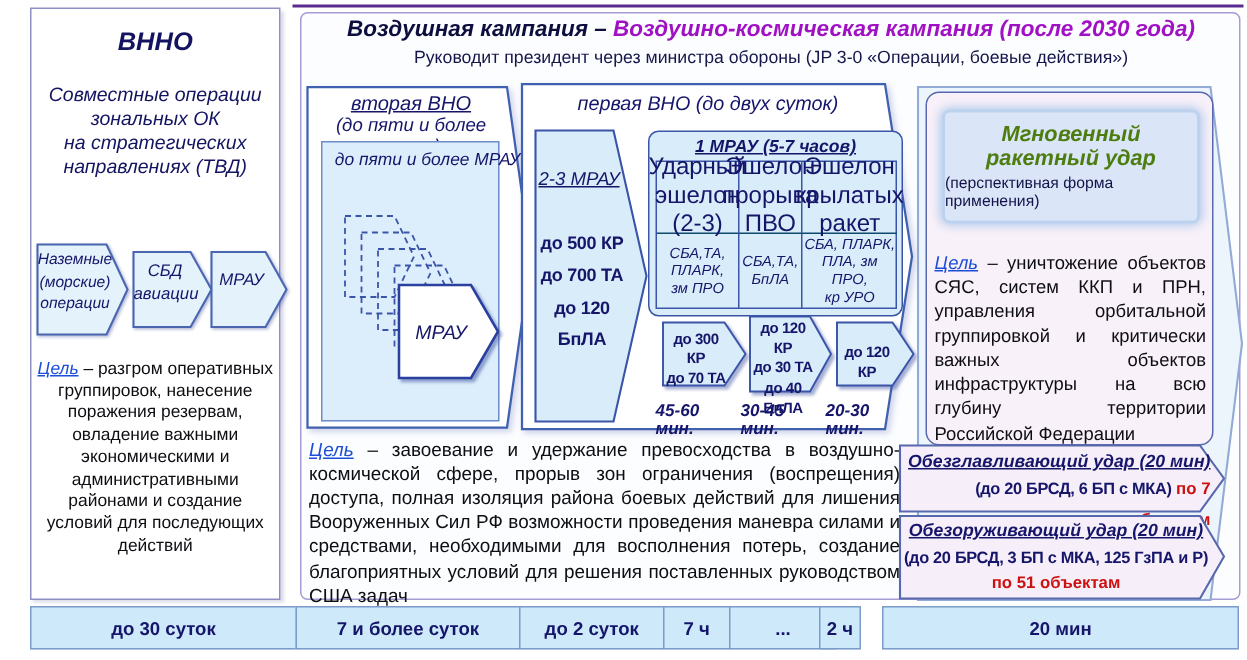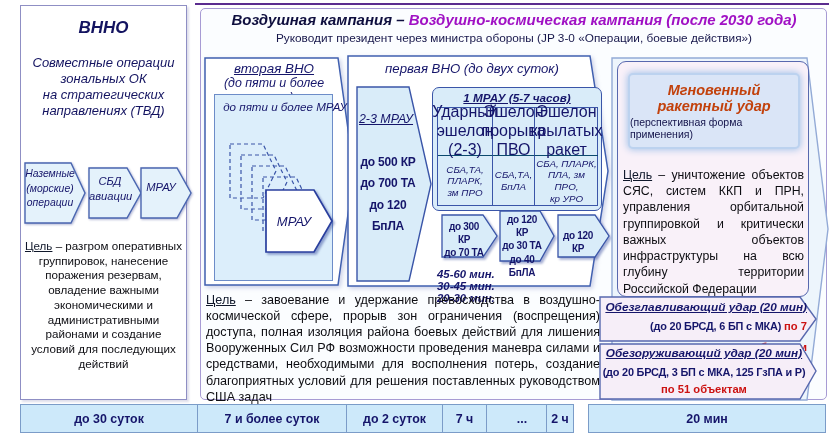--- a/index.html
+++ b/index.html
@@ -22,21 +22,21 @@
     font-size:17px; color:#131360; }
   .vnno-sub { left:22px; top:55px; width:163px; font-style:italic; font-size:13px;
     line-height:1.24; color:#131360; }
   .stage-svg { filter:drop-shadow(1.5px 1.5px 1px rgba(80,90,160,.45)); }
   .stage-t { position:absolute; font-style:italic; color:#15156a; text-align:center; }
   .st1 { left:25px;  top:167px; width:50px; font-size:10.4px; line-height:1.4; }
   .st2 { left:89px;  top:174px; width:42px; font-size:11.2px; line-height:1.3; }
   .st3 { left:141px; top:181px; width:40px; font-size:11.2px; }
   .left-goal { left:23px; top:239px; width:161px; font-size:11.6px; line-height:1.27;
     color:#0d0d12; }
-  .goal-label { color:#0f172a; text-decoration:underline; }
+  .goal-label { color:#1d4ed8; text-decoration:underline;font-style:italic; }
 
   
   .main-panel { left:200px; top:8px; width:627px; height:392px; background:#fbfdff;
     border:1px solid #a79bd4; border-radius:5px; }
   .main-title { left:200px; top:11px; width:628px; font-style:italic; font-weight:bold;
     font-size:15px; }
   .mt1 { color:#0e0e3e; } .mt2 { color:#a011c4; }
   .main-sub { left:200px; top:31px; width:628px; font-size:11.8px; color:#16164a; }
 
   
@@ -66,32 +66,32 @@
   .ech-cell.first { border-left:none; }
   .ech-head { font-size:16px; line-height:1.18; border-bottom:1px solid #0c4a6e; }
   .ech-data { font-style:italic; font-size:9.8px; line-height:1.18; }
   .w-svg { filter:drop-shadow(2px 2px 1px rgba(60,80,160,.45)); }
   .w-t { position:absolute; text-align:center; font-weight:bold; font-size:10px;
     letter-spacing:-0.3px; line-height:1.32; color:#15156a; white-space:pre-line; }
   .wt1 { left:442px; top:220px; width:44px; }
   .wt2 { left:500px; top:213px; width:44px; }
   .wt3 { left:556px; top:229px; width:44px; }
   .times { left:437px; top:268px; width:170px; display:flex; justify-content:space-between;
-    font-style:italic; font-weight:bold; font-size:11.4px; color:#15156a;flex-direction:column; }
+    font-style:italic; font-weight:bold; font-size:11.4px; color:#15156a; }
   .main-goal { left:206px; top:292px; width:394px; text-align:justify; font-size:12.6px;
     line-height:1.28; color:#0d0d12; }
 
   
   .pink-panel { left:617px; top:61px; width:192px; height:236px; background:#f9f1f9;
     border:1.5px solid #5868ae; border-radius:9px; }
   .inst-head { left:630px; top:75px; width:168px; height:72px; background:#dae5f7;
     border-radius:3px; box-shadow:0 0 0 2px #bcd2ef, 0 0 7px 3px #a9c6ea;
     display:flex; flex-direction:column; align-items:center; justify-content:center; }
   .inst-title { font-style:italic; font-weight:bold; font-size:14.5px; line-height:1.12;
-    color:#c2410c; white-space:pre-line; text-align:center; }
+    color:#4d7c0f; white-space:pre-line; text-align:center; }
   .inst-sub { font-size:10.5px; color:#13134a; margin-top:2px; }
   .inst-goal { left:623px; top:167px; width:181px; text-align:justify; font-size:12.3px;
     line-height:1.32; color:#0d0d12; }
   .strike-text { position:absolute; left:601px; width:206px; text-align:center;
     line-height:1.3; }
   .s1 { top:300px;text-align:right; } .s2 { top:346px; }
   .strike-title { display:block; font-style:italic; font-weight:bold; font-size:11.8px;
     color:#15156a; text-decoration:underline; }
   .strike-detail { font-weight:bold; font-size:10.9px; color:#15156a; letter-spacing:-0.2px; }
   .strike-target { font-weight:bold; font-size:11.2px; color:#cc1111; margin-left:3px; }

